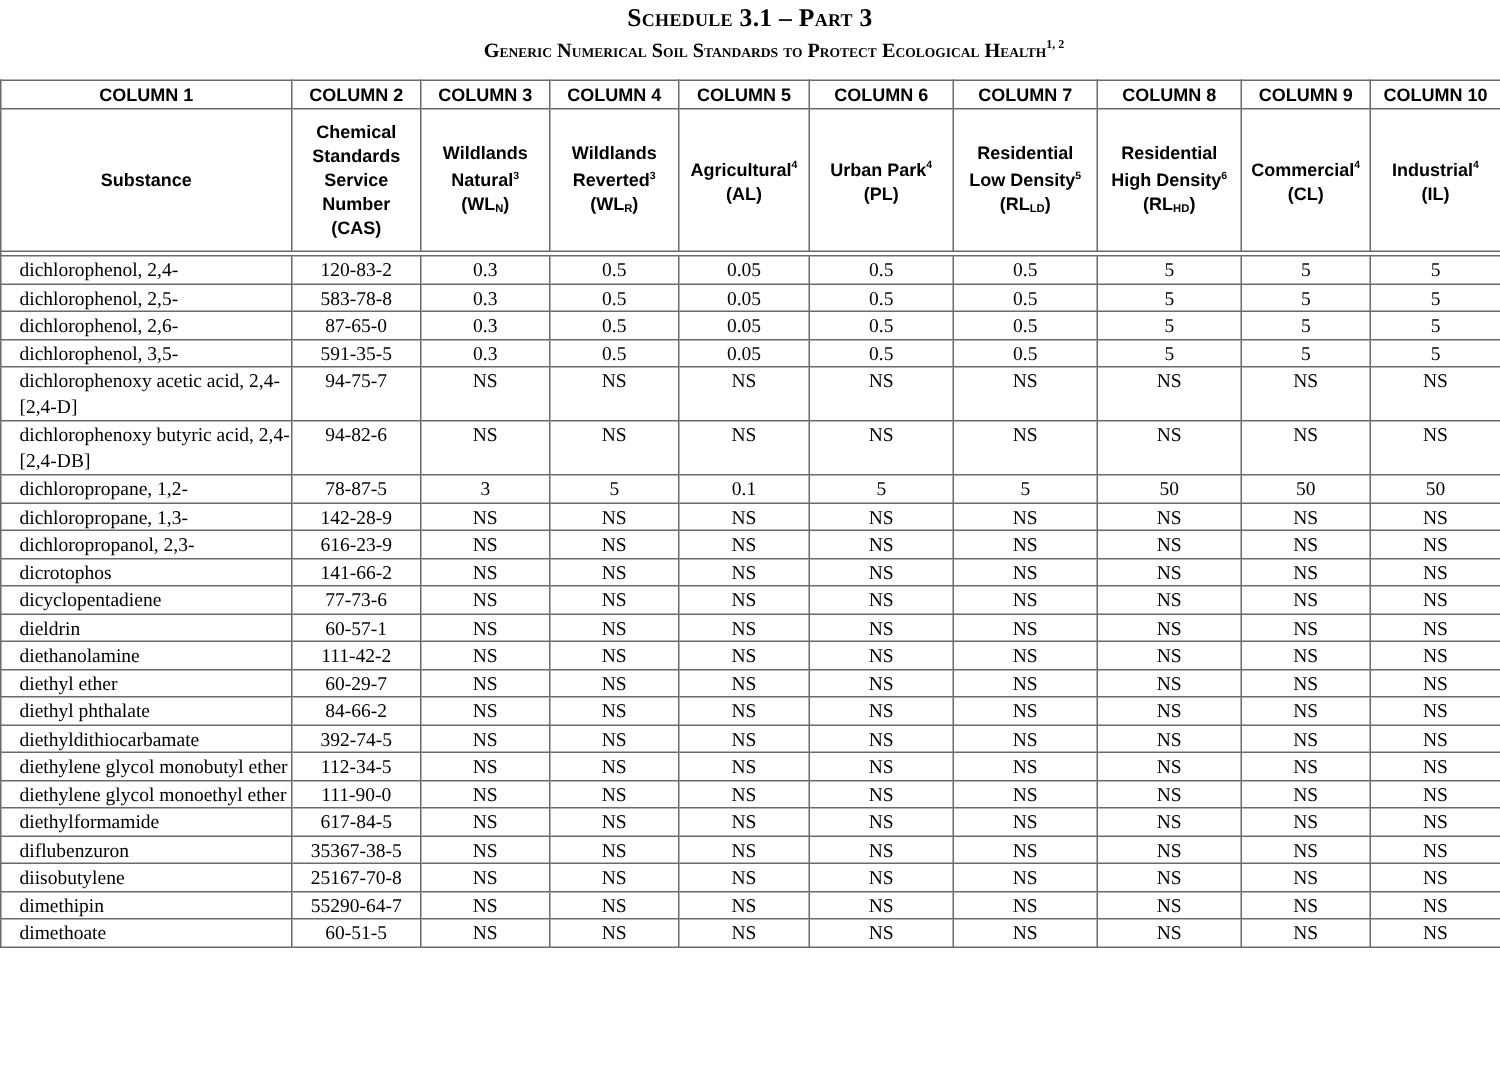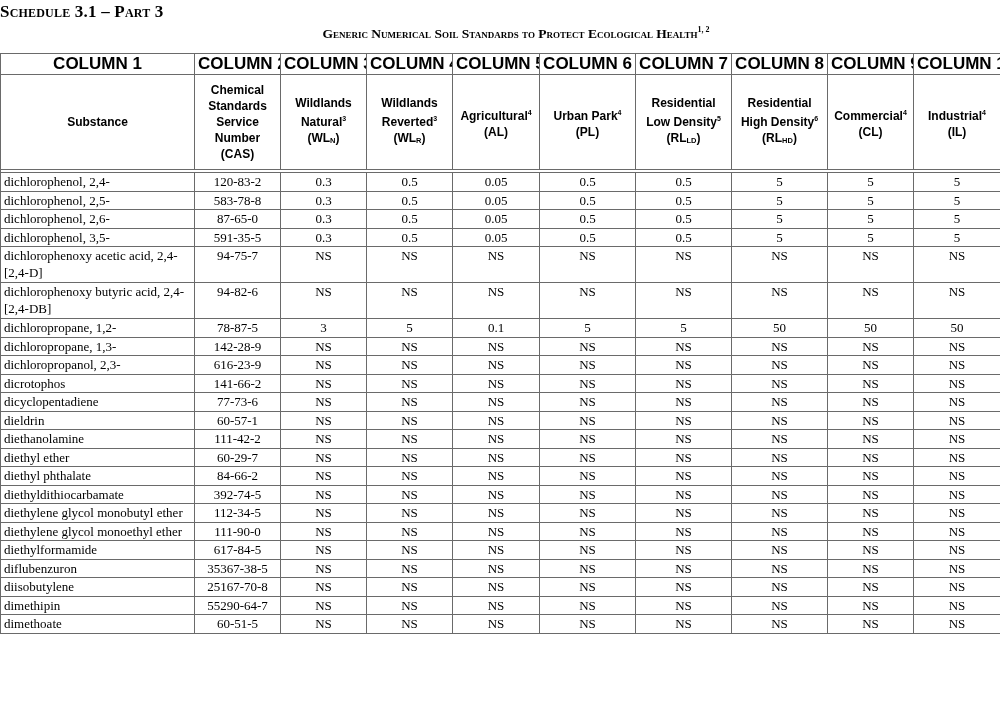--- a/index.html
+++ b/index.html
@@ -1,29 +1,29 @@
 <!DOCTYPE html>
 <html><head>
 <meta charset="utf-8">
 <style>
   html, body { margin:0; padding:0; background:#ffffff; }
   body { width:1000px; height:712px; overflow:hidden; position:relative; font-family:"Liberation Serif", serif; color:#000; }
-  .title { position:absolute; top:2px; left:0; width:1000px; text-align:left; font-family:"Liberation Serif", serif; font-weight:bold; font-size:17px; font-variant:small-caps; letter-spacing:0.2px; }
+  .title { position:absolute; top:2px; left:0; width:1000px; text-align:center; font-family:"Liberation Serif", serif; font-weight:bold; font-size:17px; font-variant:small-caps; letter-spacing:0.2px; }
   .subtitle { position:absolute; top:25px; left:16px; width:1000px; text-align:center; font-family:"Liberation Serif", serif; font-weight:bold; font-size:13.5px; font-variant:small-caps; }
   .subtitle sup { font-size:8px; vertical-align:6px; }
   table { position:absolute; top:53px; left:0; width:1000px; border-collapse:collapse; table-layout:fixed; }
   td, th { border:1.5px solid #6a6a6a; padding:0 3px; overflow:hidden; white-space:nowrap; }
   th { font-family:"Liberation Sans", sans-serif; font-weight:bold; font-size:12px; text-align:center; }
-  .colnum th { height:18px; font-size:17px;margin-top:11px; }
+  .colnum th { height:18px; font-size:12px;margin-top:11px; }
   .hdr th { height:94px; line-height:16px; white-space:normal; font-size:12px; }
   .hdr th sup { font-size:7px; vertical-align:5px; }
   .hdr th sub { font-size:7.5px; vertical-align:-1px; }
   .spacer td { height:2px; padding:0; border-top:1.5px solid #6a6a6a; border-bottom:1.5px solid #6a6a6a; }
   td { font-size:13px; text-align:center; vertical-align:top; height:17.5px; line-height:17px; }
-  td.sub { text-align:left; padding-left:3px; }
+  td.sub { text-align:left; padding-left:12px; }
   tr.tall td { height:35px; }
 </style>
 </head>
 <body>
 
 <div class="title">Schedule 3.1 – Part 3</div>
 <div class="subtitle"><span>Generic Numerical Soil Standards to Protect Ecological Health</span><sup>1, 2</sup></div>
 
 <table>
   <colgroup>

